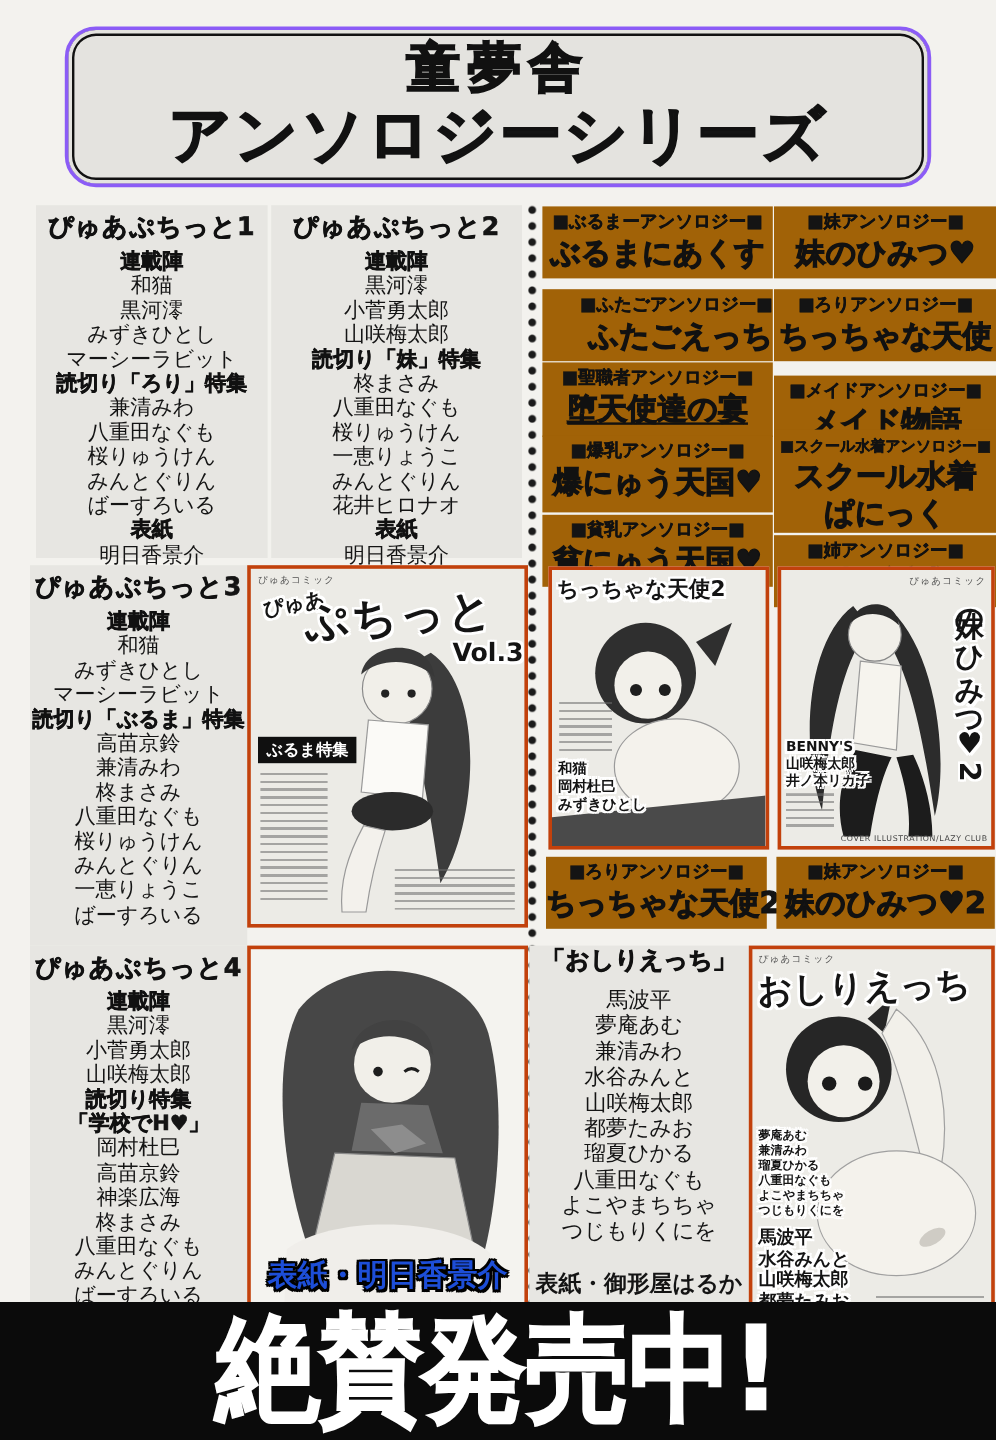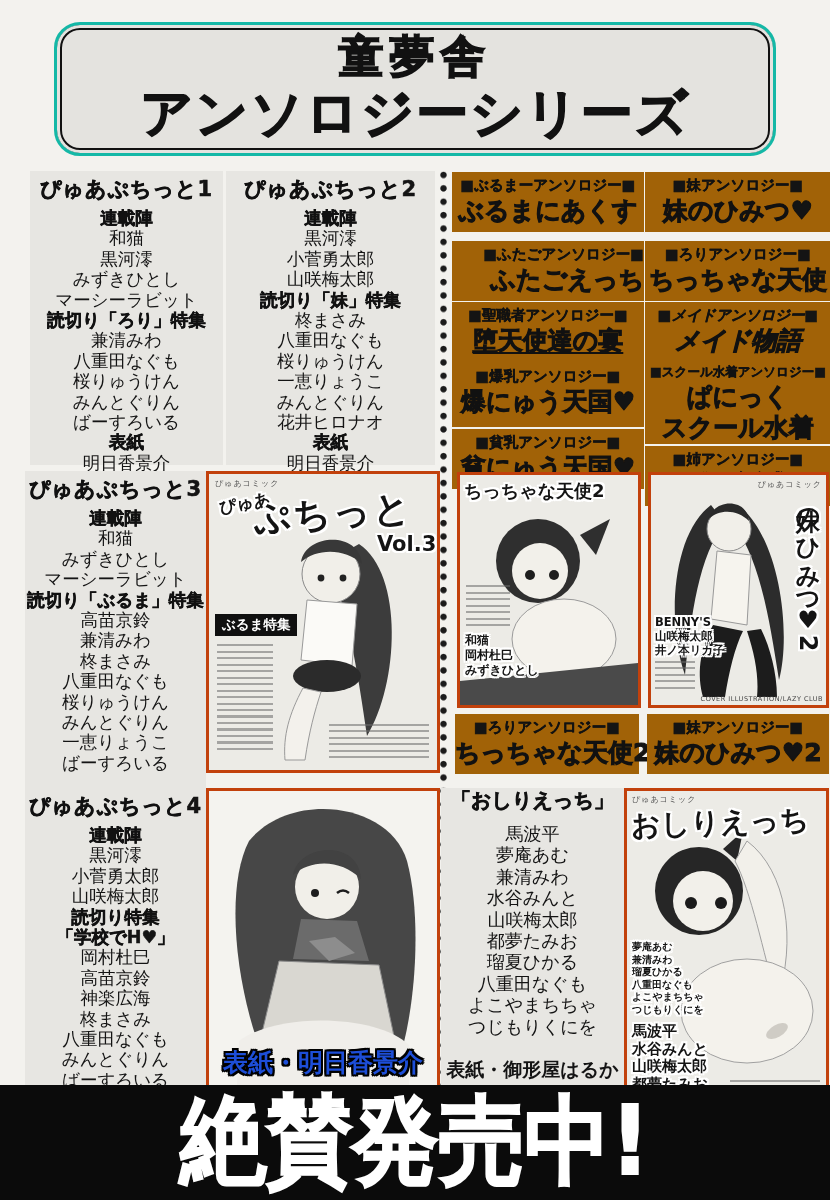--- a/index.html
+++ b/index.html
@@ -6,21 +6,21 @@
   body{
     width:830px;height:1200px;position:relative;overflow:hidden;
     background:#f3f2ee;color:#141414;
     font-family:"DejaVu Sans","Liberation Sans",sans-serif;
   }
   .abs{position:absolute;}
 
   
   .header-box{
     left:54px;top:22px;width:716px;height:128px;
-    background:#e4e3df;border:3px solid #14b8a6;border-radius:26px;
+    background:#e4e3df;border:3px solid #8b5cf6;border-radius:26px;
     box-shadow:inset 0 0 0 3px #e4e3df, inset 0 0 0 5px #111;
     text-align:center;
   }
   .header-line1{margin-top:6px;font-size:45px;font-weight:900;letter-spacing:6px;line-height:52px;-webkit-text-stroke:1.5px #111;}
   .header-line2{font-size:52px;font-weight:900;letter-spacing:2px;line-height:60px;-webkit-text-stroke:1.5px #111;white-space:nowrap;}
 
   
   .col{
     background:#e7e6e2;text-align:center;padding-top:5px;
     font-size:17.5px;line-height:20.4px;white-space:nowrap;
@@ -135,28 +135,28 @@
 </div>
 
 <div class="abs anth" style="left:645px;top:172px;width:186px;height:56px;">
   <div class="tag">■妹アンソロジー■</div>
   <div class="ttl">妹のひみつ♥</div>
 </div>
 <div class="abs anth" style="left:645px;top:241px;width:186px;height:56px;">
   <div class="tag">■ろりアンソロジー■</div>
   <div class="ttl">ちっちゃな天使</div>
 </div>
-<div class="abs anth" style="left:645px;top:302px;width:186px;height:52px;font-style:italic;">
+<div class="abs anth" style="left:645px;top:313px;width:186px;height:52px;">
   <div class="tag">■メイドアンソロジー■</div>
   <div class="ttl">メイド物語</div>
 </div>
 <div class="abs anth" style="left:645px;top:358px;width:186px;height:82px;">
   <div class="tag small">■スクール水着アンソロジー■</div>
+  <div class="ttl">スクール水着</div>
   <div class="ttl">ぱにっく</div>
-  <div class="ttl">スクール水着</div>
 </div>
 <div class="abs anth" style="left:645px;top:446px;width:186px;height:56px;">
   <div class="tag">■姉アンソロジー■</div>
   <div class="ttl">姉の誘惑</div>
 </div>
 
 <div class="abs col" style="left:25px;top:471px;width:181px;height:312px;">
   <div class="t">ぴゅあぷちっと3</div>
   <div class="h">連載陣</div>
   <div>和猫</div>

